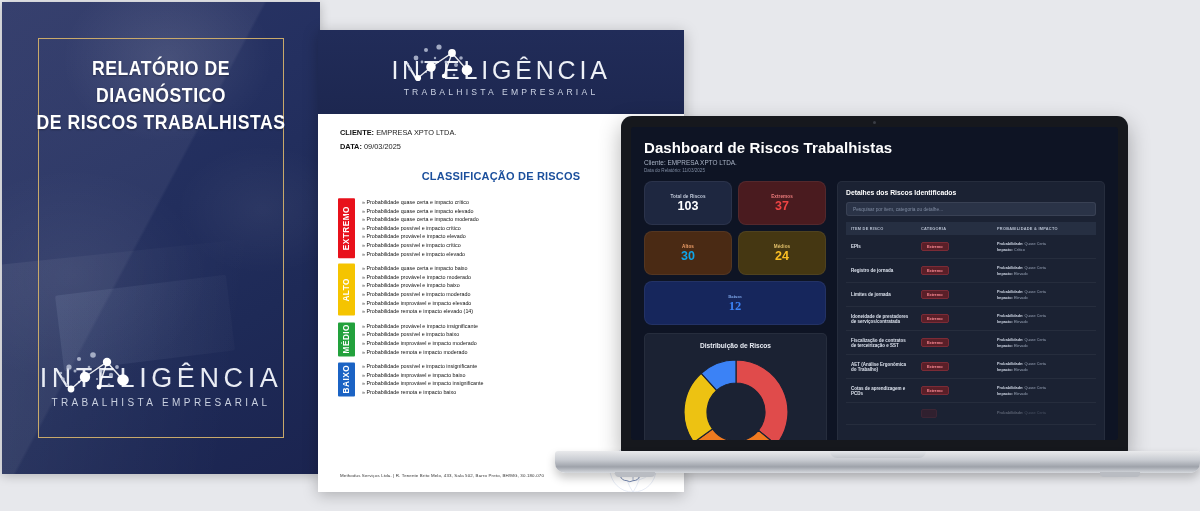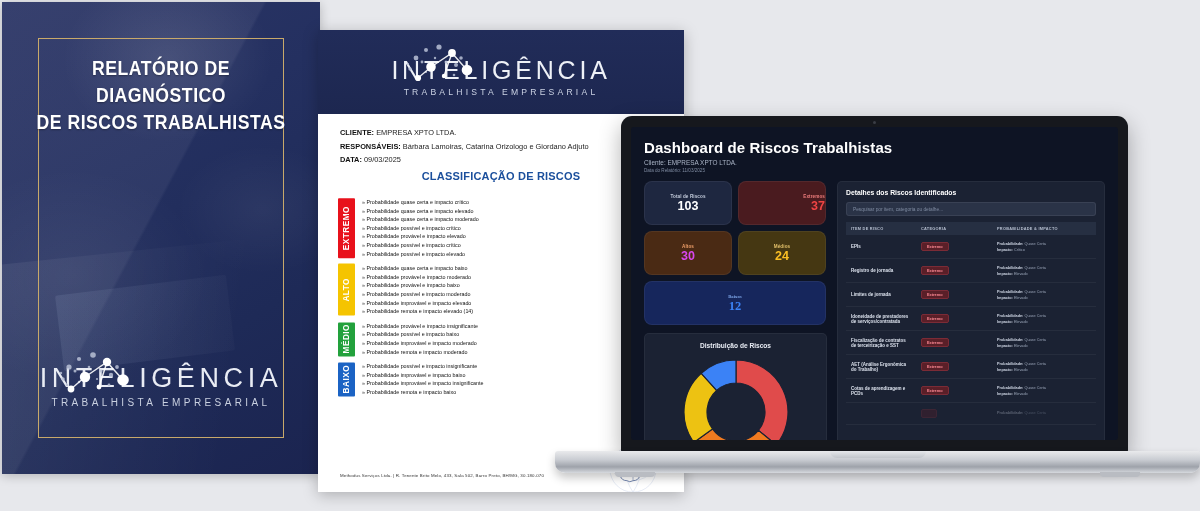--- a/index.html
+++ b/index.html
@@ -252,24 +252,20 @@
       </svg>
       <span class="wordmark">INTELIGÊNCIA</span>
       <span class="subline">TRABALHISTA EMPRESARIAL</span>
     </div>
   </div>
 
   <div id="doc-meta">
     <div>
       <b>CLIENTE:</b>
       <span>EMPRESA XPTO LTDA.</span>
-    </div>
-    <div>
-      <b>RESPONSÁVEIS:</b>
-      <span>Bárbara Lamoiras, Catarina Orizologo e Giordano Adjuto</span>
     </div>
     <div>
       <b>DATA:</b>
       <span>09/03/2025</span>
     </div>
   </div>
 
   <div id="doc-section-title">CLASSIFICAÇÃO DE RISCOS</div>
 
   <div id="classes">
@@ -348,27 +344,27 @@
         <div id="dash-client">Cliente: EMPRESA XPTO LTDA.</div>
         <div id="dash-date">Data do Relatório: 11/03/2025</div>
 
         <div id="dash-body">
           <div id="left-col">
             <div class="kpi-grid" id="kpi-grid">
                 <div class="kpi" style="background: rgb(30, 39, 64);">
                   <div class="k-label" style="color: rgb(195, 203, 219);">Total de Riscos</div>
                   <div class="k-value" style="color: rgb(255, 255, 255);">103</div>
                 </div>
-                <div class="kpi" style="background: rgb(74, 27, 31); align-items: flex-end;">
+                <div class="kpi" style="background: rgb(74, 27, 31);">
                   <div class="k-label" style="color: rgb(239, 125, 125);">Extremos</div>
                   <div class="k-value" style="color: rgb(239, 68, 68);">37</div>
                 </div>
                 <div class="kpi" style="background: rgb(74, 42, 20);">
                   <div class="k-label" style="color: rgb(240, 160, 106);">Altos</div>
-                  <div class="k-value" style="color: #d946ef;">30</div>
+                  <div class="k-value" style="color: #0ea5e9;">30</div>
                 </div>
                 <div class="kpi" style="background: rgb(69, 55, 18);">
                   <div class="k-label" style="color: rgb(227, 192, 106);">Médios</div>
                   <div class="k-value" style="color: rgb(251, 191, 36);">24</div>
                 </div>
                 <div class="kpi wide" style="background: rgb(22, 38, 92); font-family: Liberation Serif, serif;">
                   <div class="k-label" style="color: rgb(125, 165, 232);">Baixos</div>
                   <div class="k-value" style="color: rgb(59, 130, 246);">12</div>
                 </div>
               </div>

